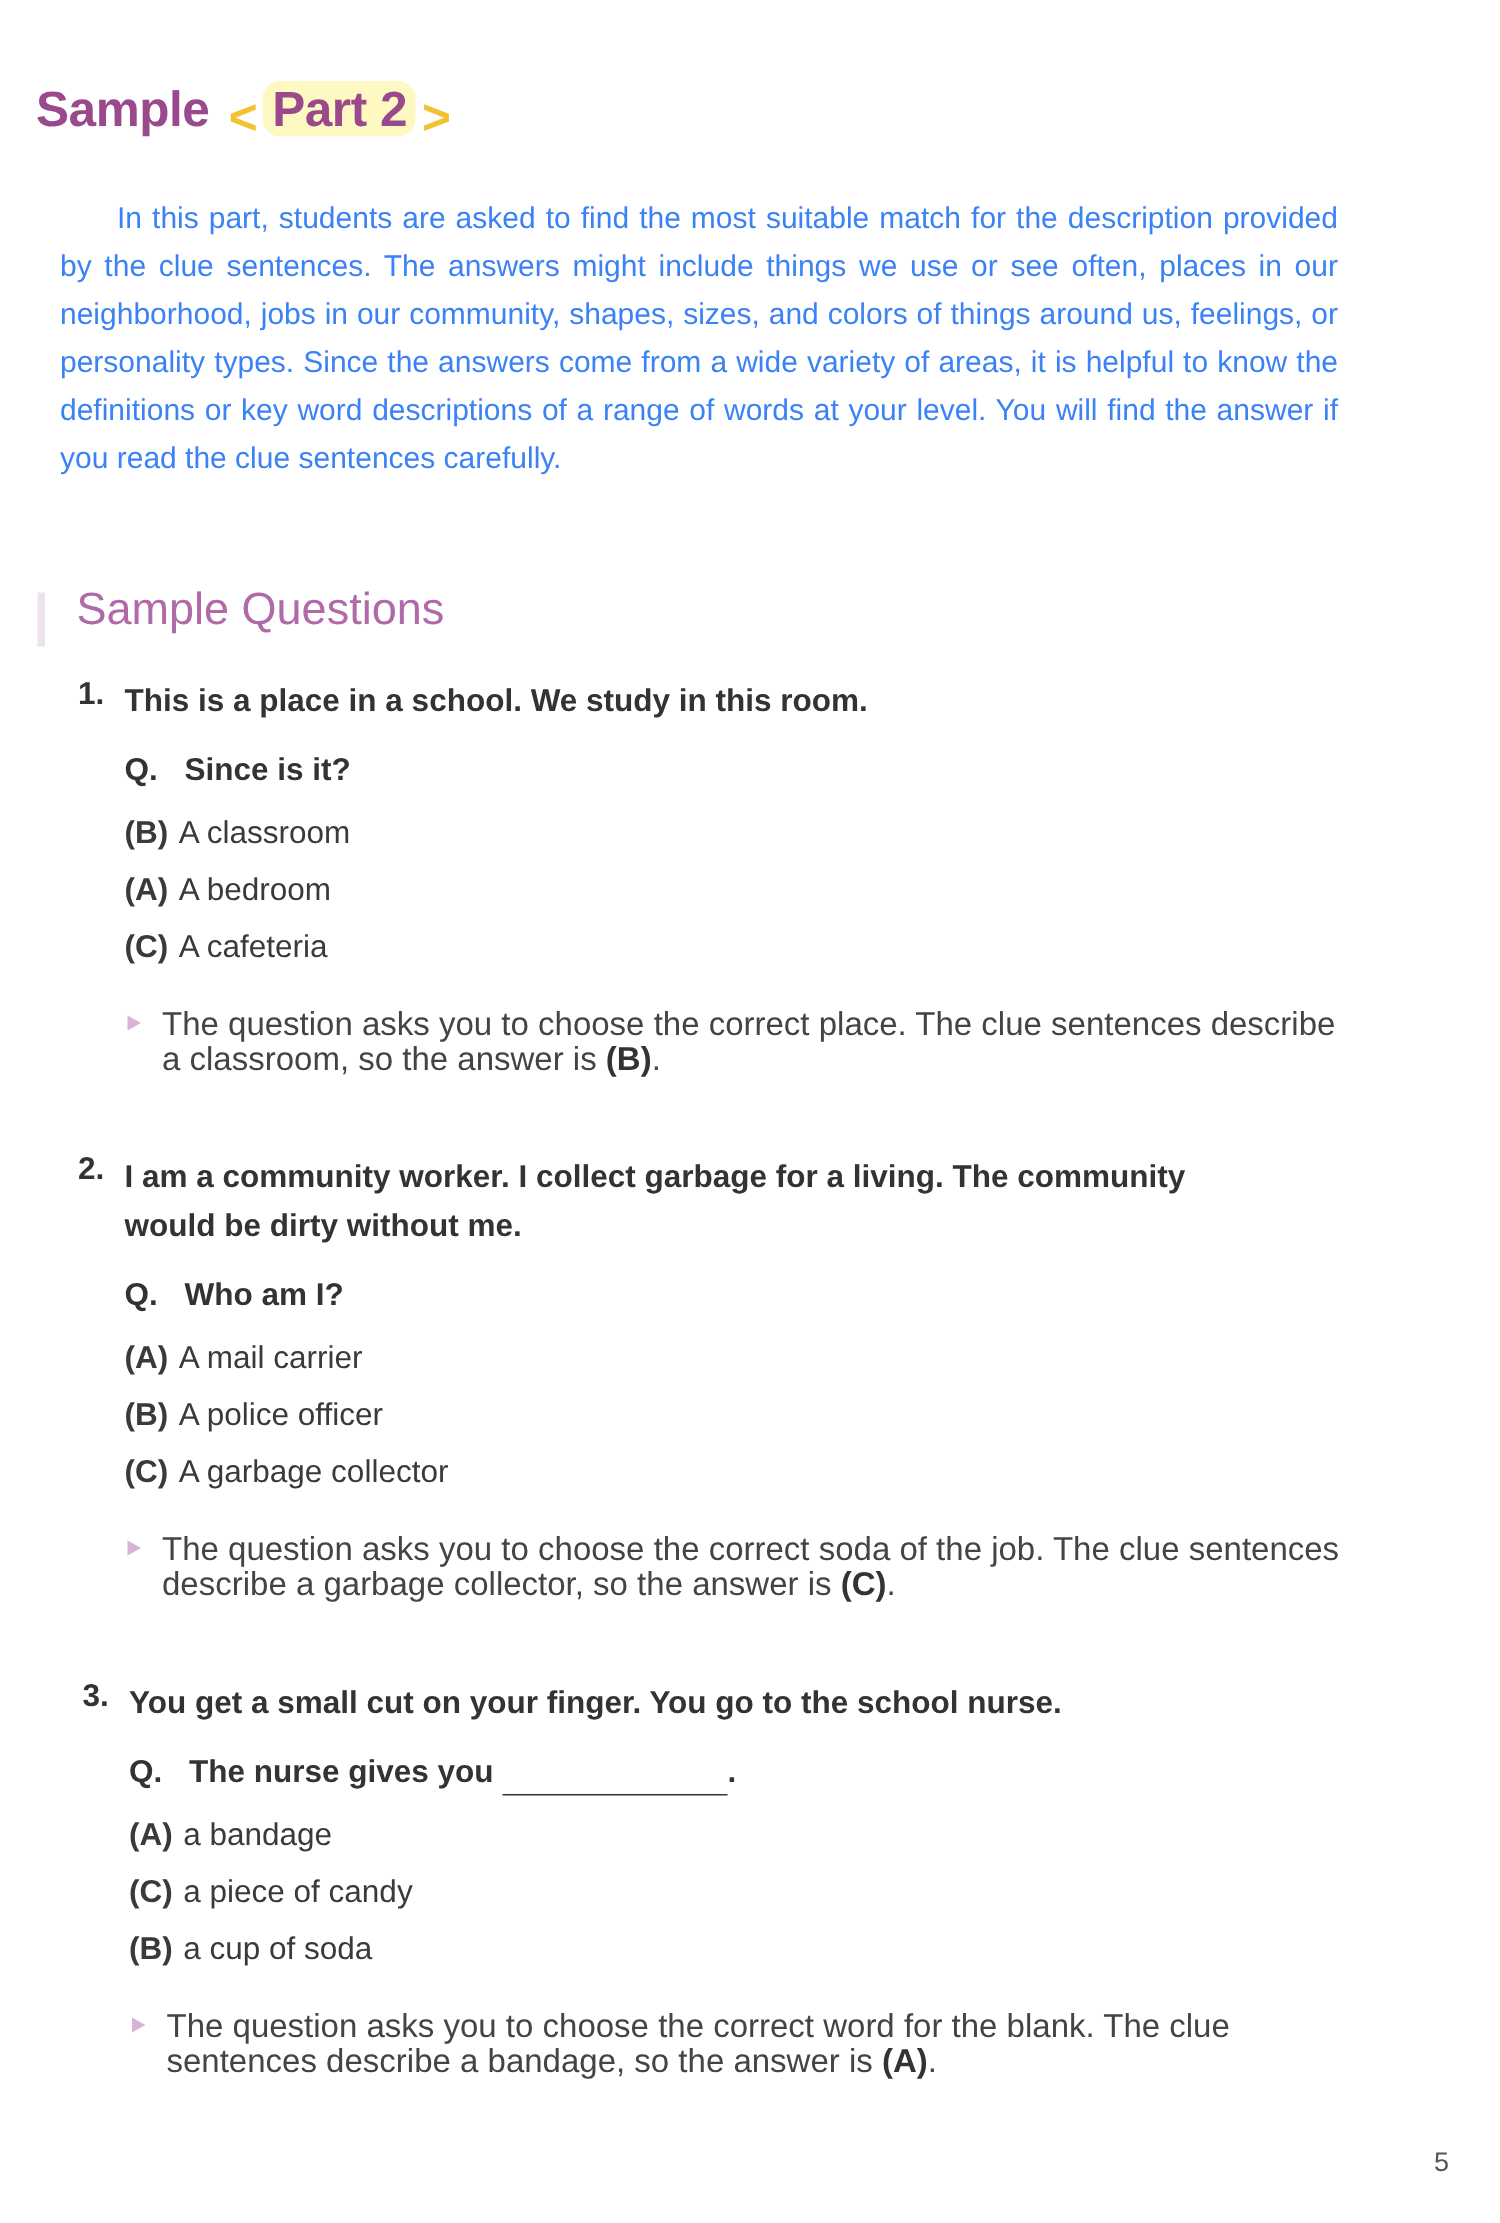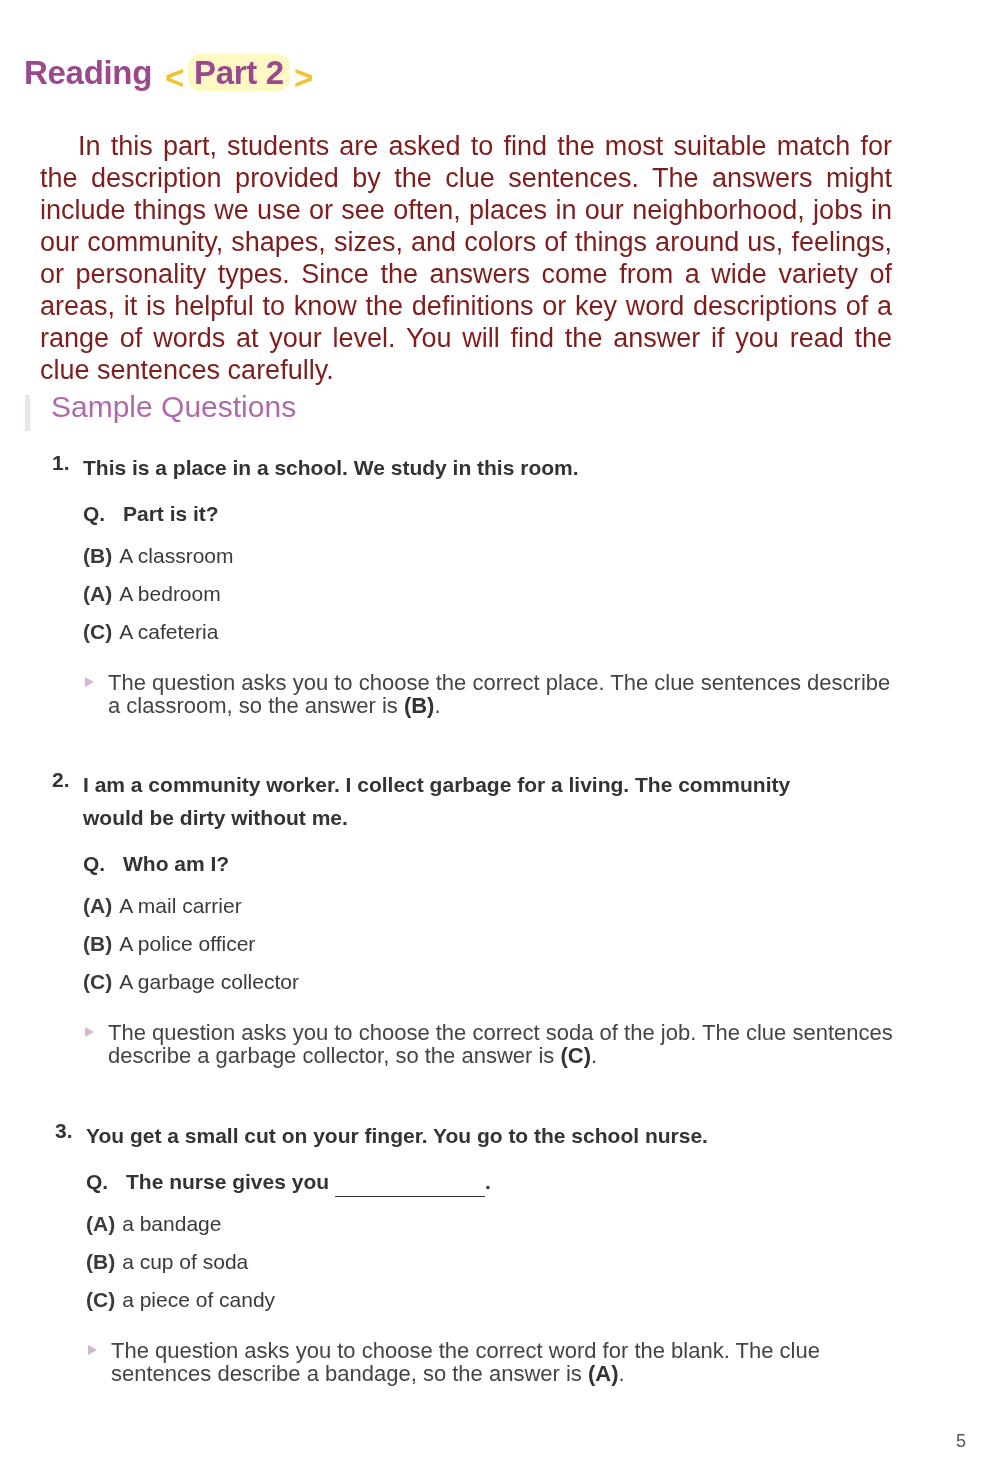--- a/index.html
+++ b/index.html
@@ -2,22 +2,22 @@
 <html><head>
 <meta charset="utf-8">
 <style>
   html, body { margin: 0; padding: 0; background: #ffffff; }
   body { width: 1000px; height: 1482px; position: relative; overflow: hidden;
          font-family: "Liberation Sans", sans-serif; color: #3a3a3a; }
   .page-title { position: absolute; left: 24px; top: 54px; font-size: 33px; font-weight: bold;
                 color: #9a4a8c; letter-spacing: -0.3px; white-space: nowrap; }
   .page-title .chev { color: #f2c230; font-weight: bold; font-size: 33px; margin: 0 4px; display: inline-block; transform: translateY(5px); }
   .page-title .hl { background: #fef9c3; border-radius: 12px; padding: 0 6px; }
-  .intro { position: absolute; left: 40px; top: 130px; width: 852px; font-size: 27px; line-height: 32px;
-           color: #7f1d1d; text-align: justify; text-indent: 38px; margin: 0; }
+  .intro { position: absolute; left: 40px; top: 130px; width: 852px; font-size: 20px; line-height: 32px;
+           color: #3b82f6; text-align: justify; text-indent: 38px; margin: 0; }
   .section-bar { position: absolute; left: 25px; top: 395px; width: 5px; height: 36px; background: #ece3ec; }
   .section-title { position: absolute; left: 51px; top: 390px; font-size: 30px; font-weight: normal; color: #b06aa8; }
   .q { position: absolute; left: 52px; width: 840px; }
   .q-num { position: absolute; left: 0; top: 0; font-size: 21px; font-weight: bold; color: #333; }
   .q-stem { margin-left: 31px; font-size: 21px; font-weight: bold; color: #333; line-height: 33px; }
   .q-ask { margin-left: 31px; margin-top: 15px; font-size: 21px; font-weight: bold; color: #333; line-height: 30px; }
   .q-ask .ql { display: inline-block; width: 40px; }
   .opts { margin-left: 31px; margin-top: 8px; }
   .opt { font-size: 21px; line-height: 38px; color: #3a3a3a; }
   .opt .letter { font-weight: bold; margin-right: 7px; }
@@ -25,34 +25,34 @@
   .expl .tri { position: absolute; left: 0; top: 6px; width: 0; height: 0;
                border-top: 5.5px solid transparent; border-bottom: 5.5px solid transparent; border-left: 9px solid #d6b4d4; }
   .expl b { color: #333; }
   .blank { display: inline-block; width: 150px; border-bottom: 1.5px solid #333; margin-left: 6px; height: 22px; vertical-align: bottom; }
   .page-num { position: absolute; left: 956px; top: 1431px; font-size: 18px; color: #555; }
 </style>
 </head>
 <body>
 
 <div class="page-title">
-  <span>Reading</span>
+  <span>Sample</span>
   <span class="chev">&lt;</span><span class="hl">Part 2</span><span class="chev">&gt;</span>
 </div>
 
 <p class="intro">In this part, students are asked to find the most suitable match for the description provided by the clue sentences. The answers might include things we use or see often, places in our neighborhood, jobs in our community, shapes, sizes, and colors of things around us, feelings, or personality types. Since the answers come from a wide variety of areas, it is helpful to know the definitions or key word descriptions of a range of words at your level. You will find the answer if you read the clue sentences carefully.</p>
 
 <div class="section-bar"></div>
 <div class="section-title">Sample Questions</div>
 
 <div class="q" style="top:451px;">
   <span class="q-num">1.</span>
   <div class="q-stem">This is a place in a school. We study in this room.</div>
   <div class="q-ask">
-    <span class="ql">Q.</span><span>Part is it?</span>
+    <span class="ql">Q.</span><span>Since is it?</span>
   </div>
   <div class="opts">
     <div class="opt"><span class="letter">(B)</span><span>A classroom</span></div>
     <div class="opt"><span class="letter">(A)</span><span>A bedroom</span></div>
     <div class="opt"><span class="letter">(C)</span><span>A cafeteria</span></div>
   </div>
   <div class="expl">
     <span class="tri"></span>
     <span>The question asks you to choose the correct place. The clue sentences describe a classroom, so the answer is</span>
     <b>(B)</b><span>.</span>
@@ -78,22 +78,22 @@
 </div>
 
 <div class="q" style="top:1119px; left:55px;">
   <span class="q-num">3.</span>
   <div class="q-stem">You get a small cut on your finger. You go to the school nurse.</div>
   <div class="q-ask">
     <span class="ql">Q.</span><span>The nurse gives you</span><span class="blank"></span><span>.</span>
   </div>
   <div class="opts">
     <div class="opt"><span class="letter">(A)</span><span>a bandage</span></div>
+    <div class="opt"><span class="letter">(C)</span><span>a piece of candy</span></div>
     <div class="opt"><span class="letter">(B)</span><span>a cup of soda</span></div>
-    <div class="opt"><span class="letter">(C)</span><span>a piece of candy</span></div>
   </div>
   <div class="expl">
     <span class="tri"></span>
     <span>The question asks you to choose the correct word for the blank. The clue sentences describe a bandage, so the answer is</span>
     <b>(A)</b><span>.</span>
   </div>
 </div>
 
 <div class="page-num">5</div>
 

